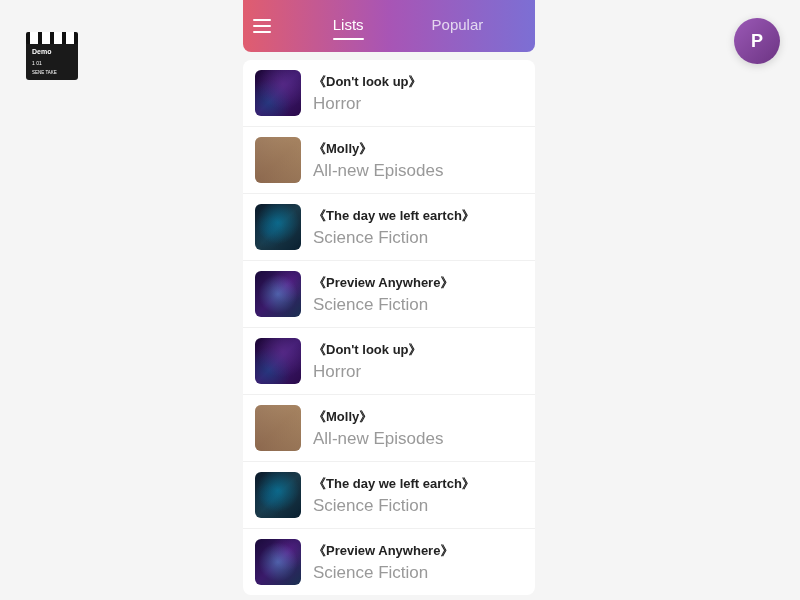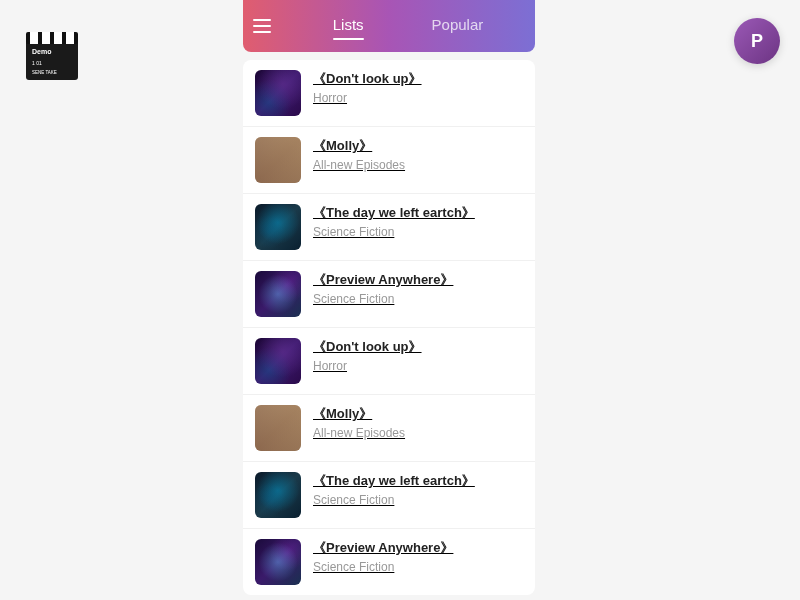--- a/index.html
+++ b/index.html
@@ -117,25 +117,24 @@
     
     .list-container {
       width: 100%;
       background: white;
       border-radius: 8px;
       overflow: hidden;
     }
 
     .list-item {
       display: flex;
-      align-items: flex-start;
+      align-items: center;
       padding: 10px 12px;
       border-bottom: 1px solid #f0f0f0;
       cursor: pointer;
-      text-decoration: underline;
     }
     .list-item:last-child {
       border-bottom: none;
     }
 
     .list-item-thumb {
       width: 46px;
       height: 46px;
       border-radius: 6px;
       flex-shrink: 0;
@@ -188,21 +187,21 @@
     .list-item-info {
       flex: 1;
     }
     .list-item-title {
       font-size: 13px;
       font-weight: 600;
       color: #222;
       margin-bottom: 3px;
     }
     .list-item-subtitle {
-      font-size: 12px;
+      font-size: 17px;
       color: #999;
     }
   </style>
 </head>
 <body>
 
 <div class="clapperboard">
   <svg viewBox="0 0 68 68" xmlns="http://www.w3.org/2000/svg">
 
     <rect x="8" y="22" width="52" height="40" rx="3" fill="#1a1a1a"></rect>

